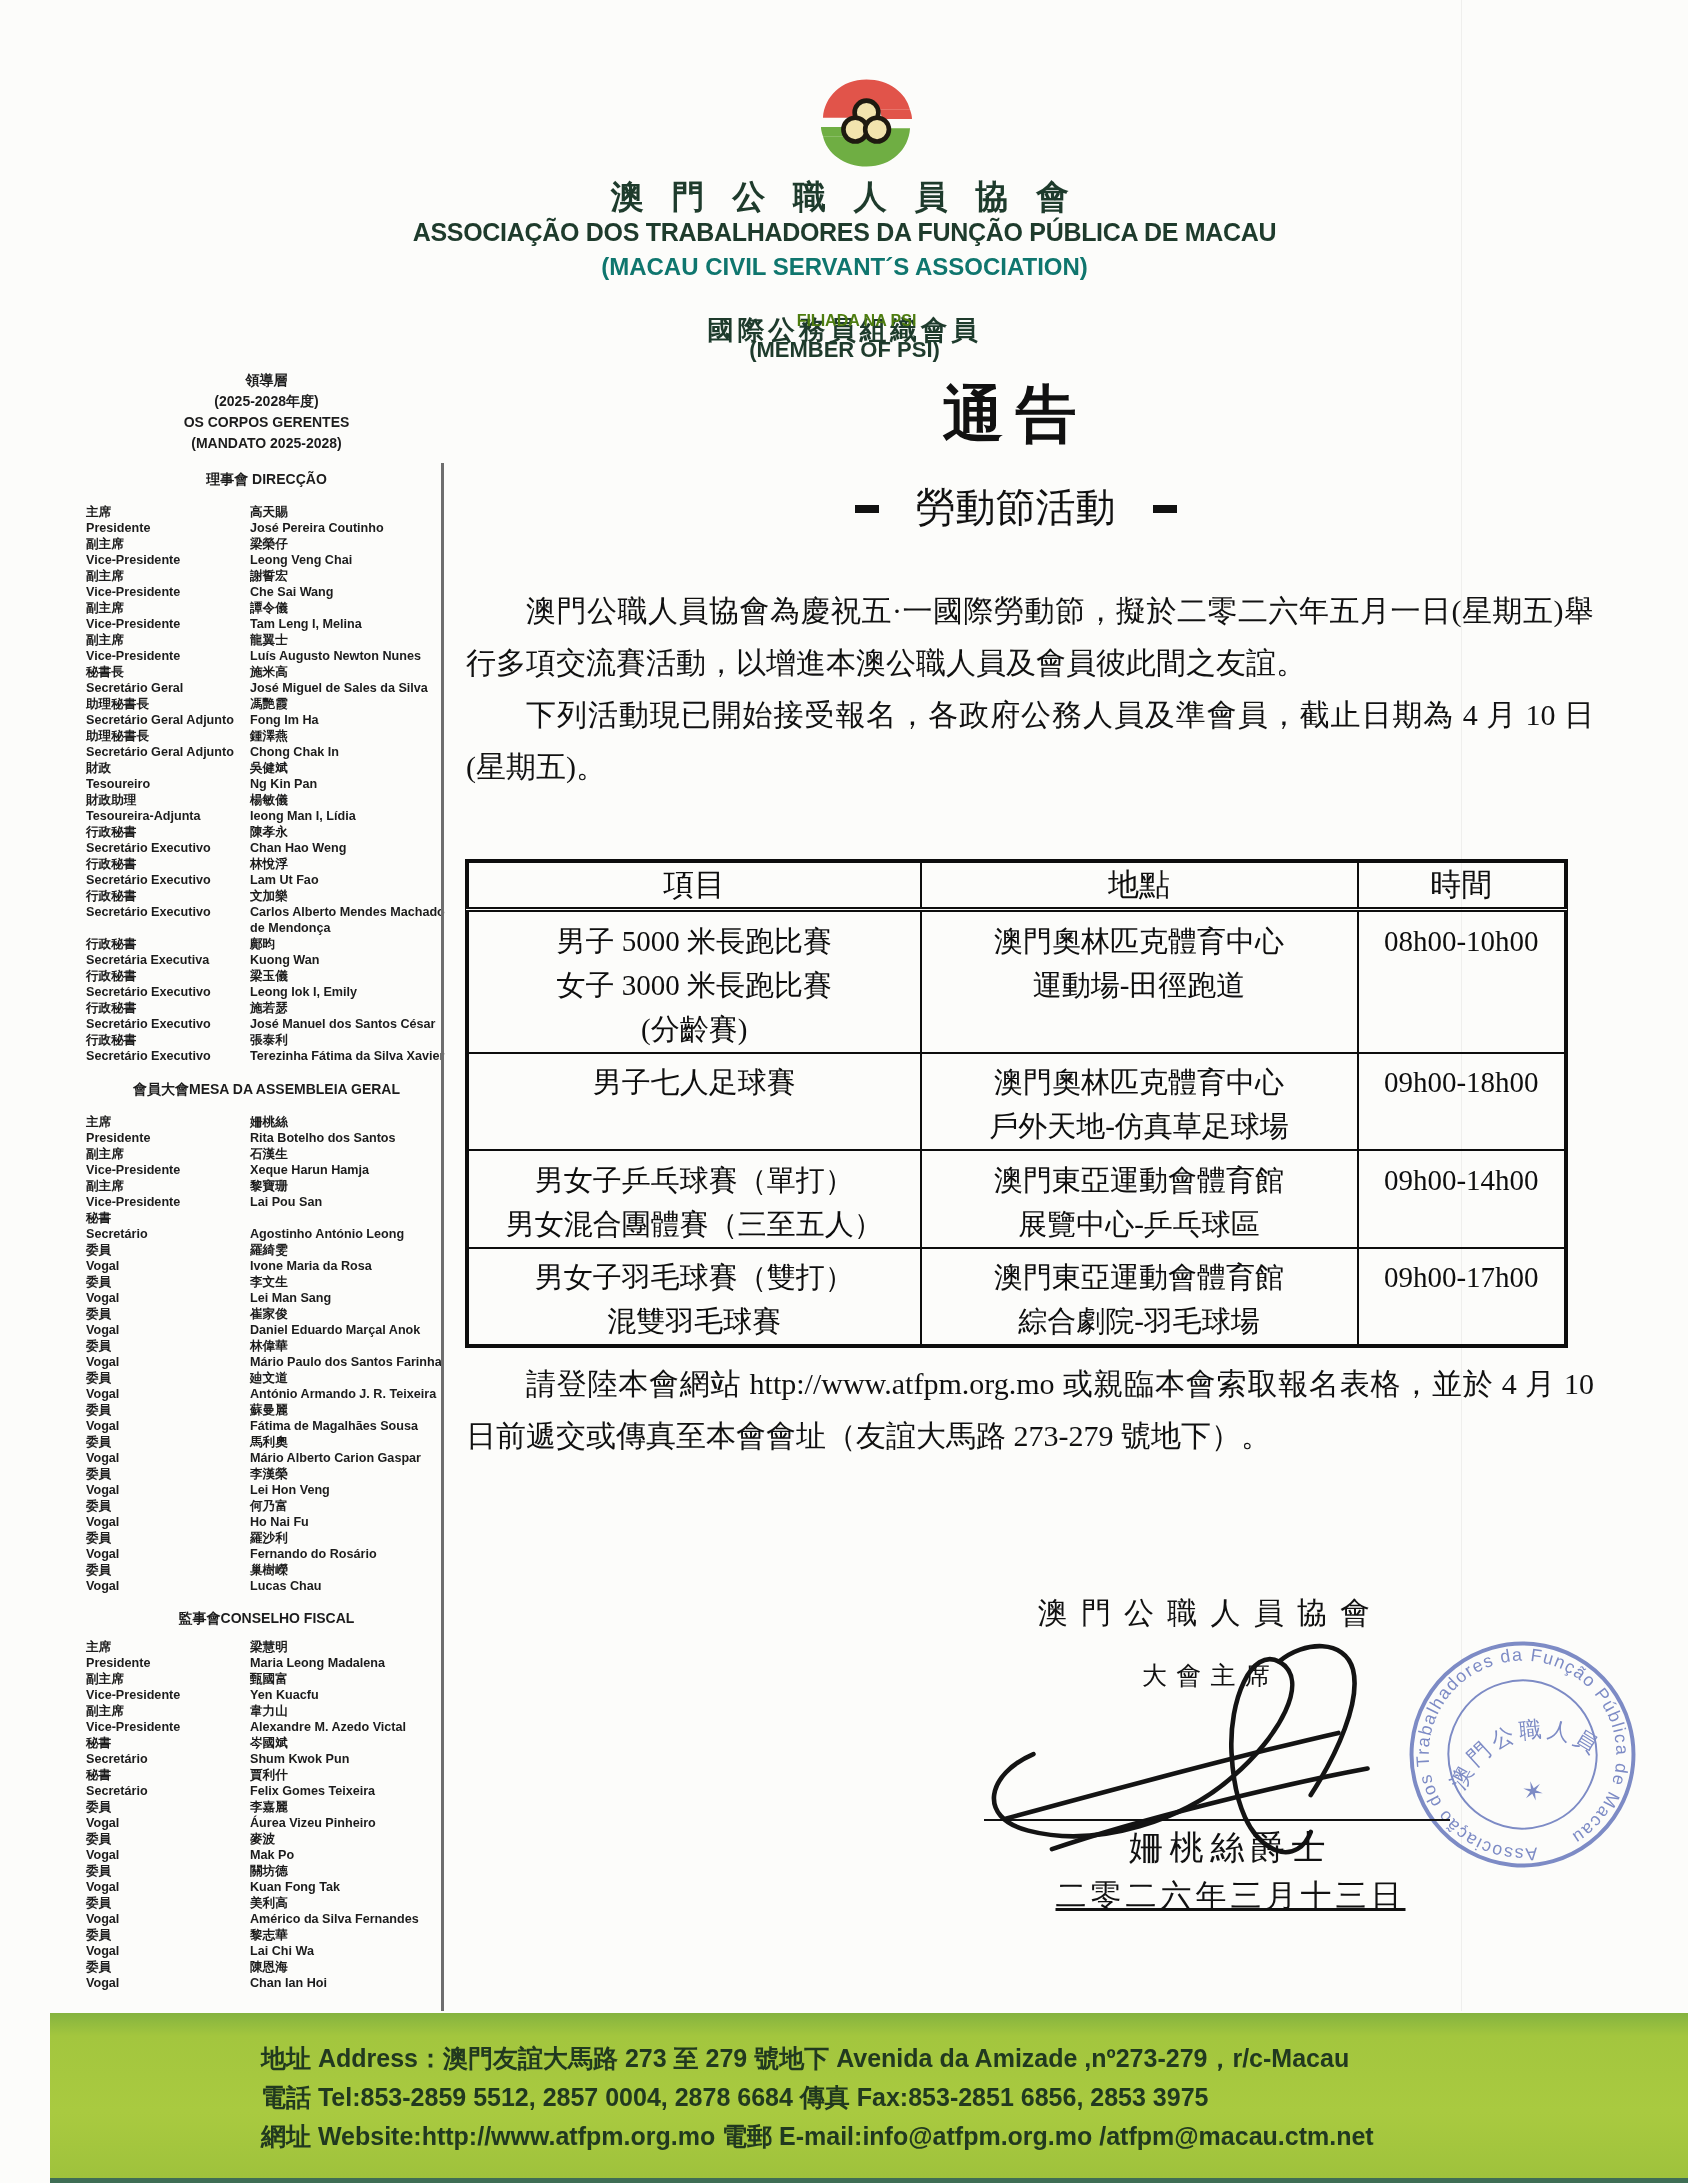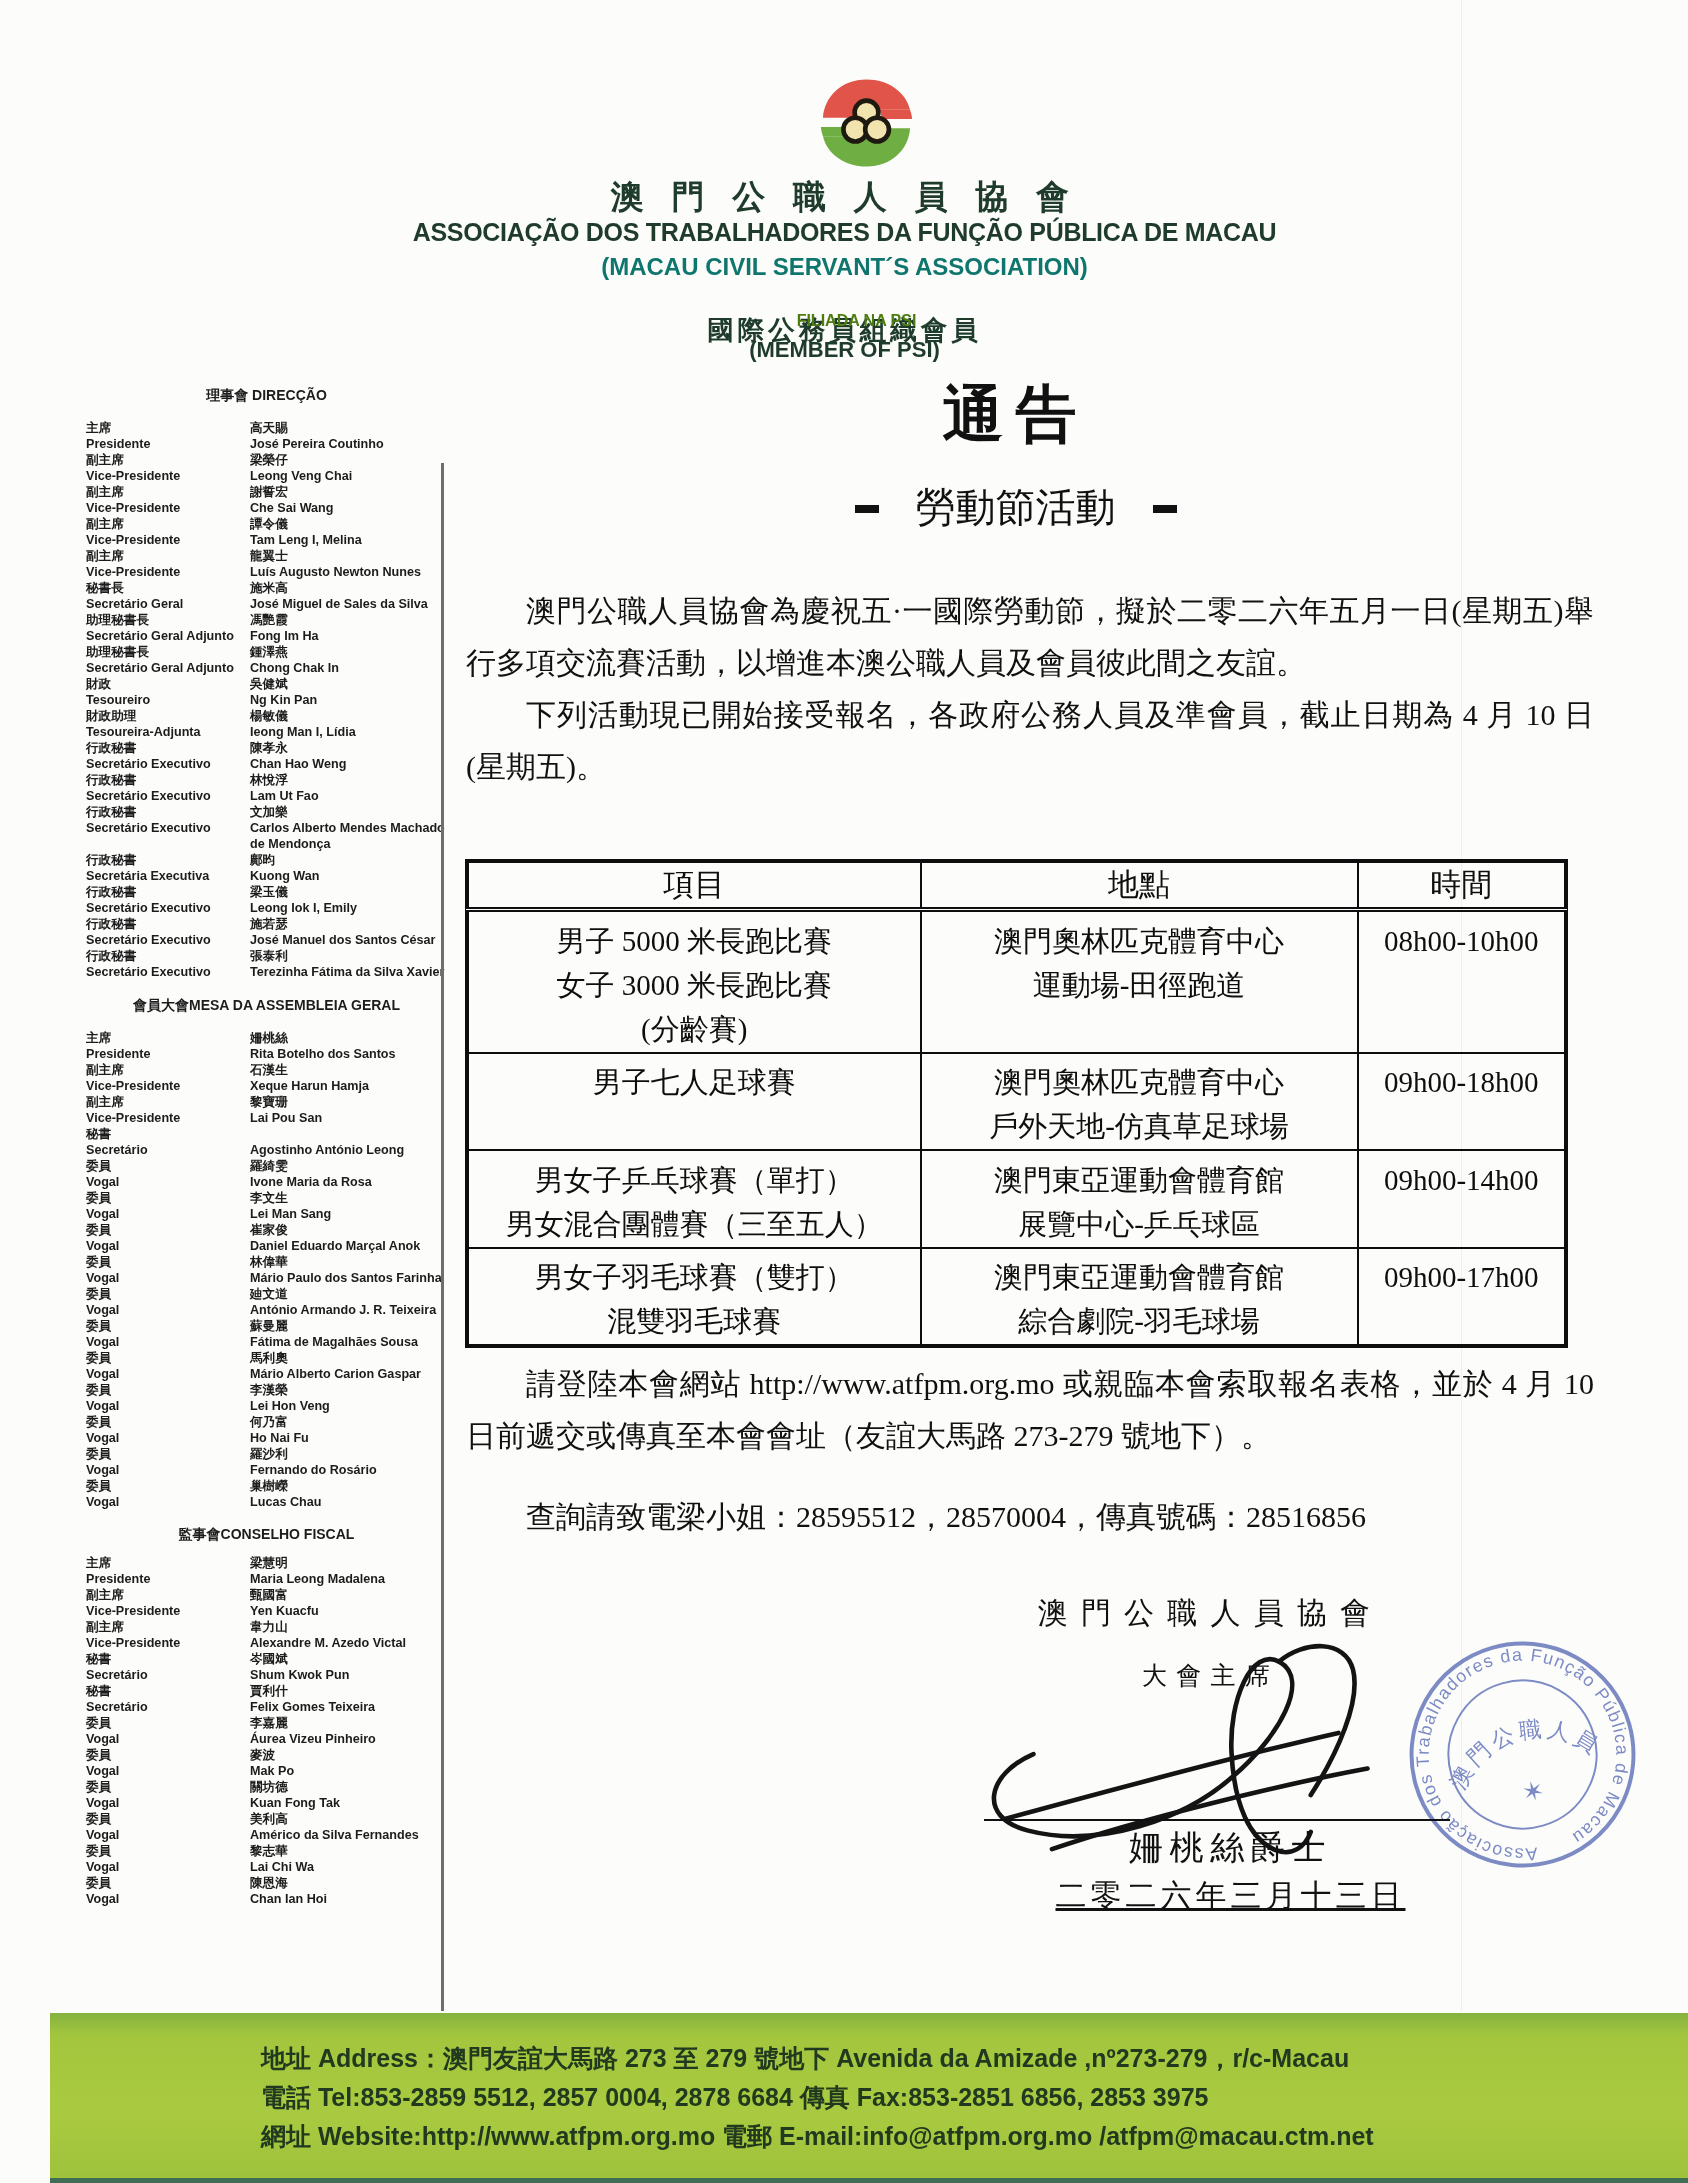--- a/index.html
+++ b/index.html
@@ -89,20 +89,26 @@
   </svg>
   <div class="h-zh">澳 門 公 職 人 員 協 會</div>
   <div class="h-pt">ASSOCIAÇÃO DOS TRABALHADORES DA FUNÇÃO PÚBLICA DE MACAU</div>
   <div class="h-en">(MACAU CIVIL SERVANT´S ASSOCIATION)</div>
   <div class="h-zh2">國際公務員組織會員</div>
   <div class="h-psi">FILIADA NA PSI</div>
   <div class="h-mem">(MEMBER OF PSI)</div>
 </div>
 
 <div class="sidebar">
+  <div class="sb-head">
+    <div>領導層</div>
+    <div>(2025-2028年度)</div>
+    <div>OS CORPOS GERENTES</div>
+    <div>(MANDATO 2025-2028)</div>
+  </div>
   <div class="sb-sec-title">理事會 DIRECÇÃO</div>
   <div class="sb-list">
       <div class="m-row">
         <span class="m-role">主席</span>
         <span class="m-name">高天賜</span>
       </div>
       <div class="m-row">
         <span class="m-role">Presidente</span>
         <span class="m-name">José Pereira Coutinho</span>
       </div>
@@ -527,21 +533,20 @@
         </td>
         <td>
           <div>09h00-17h00</div>
         </td>
       </tr>
     </tbody>
 </table>
 
 <div class="paras2">
   <p>請登陸本會網站 http://www.atfpm.org.mo 或親臨本會索取報名表格，並於 4 月 10 日前遞交或傳真至本會會址（友誼大馬路 273-279 號地下）。</p>
-  <p class="p4">查詢請致電梁小姐：28595512，28570004，傳真號碼：28516856</p>
 </div>
 
 <div class="sig-block">
   <div class="sig-org">澳門公職人員協會</div>
   <div class="sig-role">大會主席</div>
 </div>
 
 <svg class="sig-svg" viewBox="0 0 650 362">
   <g fill="none" stroke="#141414" stroke-width="7" stroke-linecap="round">
     <path d="M100,200 C30,230 14,296 92,316 C200,344 330,298 402,234 C470,176 522,88 472,60 C430,38 396,118 400,198 C404,278 428,330 468,346 C492,355 512,340 520,318"></path>

